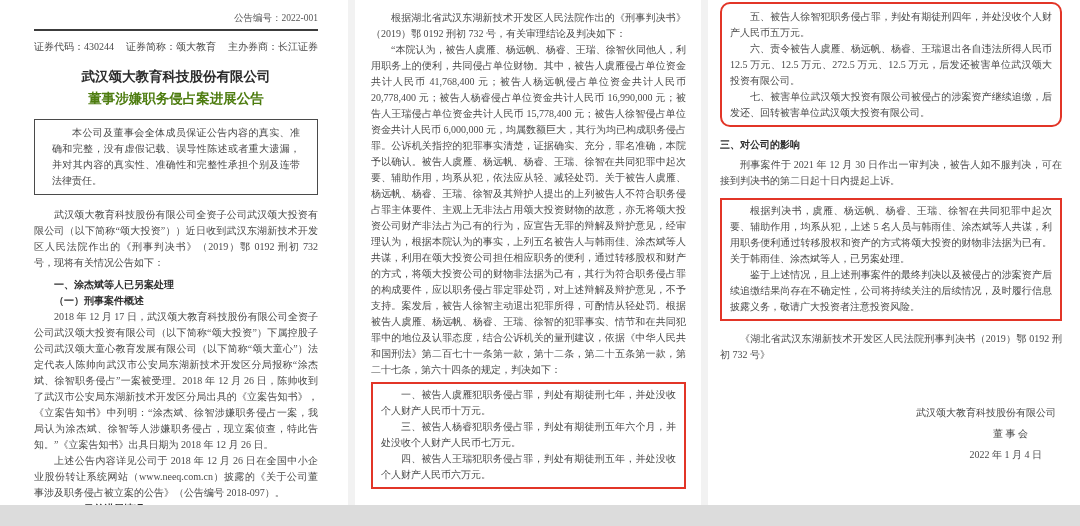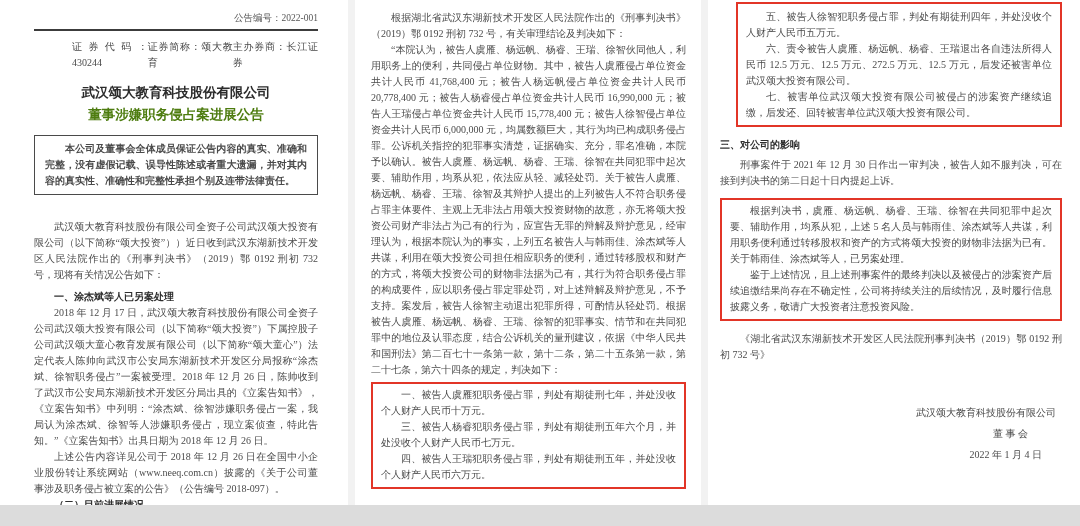--- a/index.html
+++ b/index.html
@@ -25,38 +25,37 @@
     text-align:justify;
   }
   .page-left{width:348px;padding:8px 30px 0 34px;}
   .page-mid{width:346px;padding:10px 15px 0 16px;}
   .page-right{flex:1;padding:2px 18px 0 12px;}
   p{margin:0;}
   .indent{text-indent:2em;}
   .bold{font-weight:bold;color:#2e2e2e;text-indent:2em;}
   .ann-no{text-align:right;font-size:9.5px;color:#555;padding:2px 0 3px 0;}
   .top-rule{border:none;border-top:2px solid #3c3c3c;margin:0 0 8px 0;}
-  .meta-row{display:flex;justify-content:space-between;font-size:10px;margin-bottom:14px;color:#4a4a4a;margin-left:38px;}
+  .meta-row{display:flex;justify-content:space-between;font-size:10px;margin-bottom:14px;color:#4a4a4a;}
   .title1{text-align:center;font-weight:bold;font-size:13.5px;color:#2b2b2b;margin:2px 0 6px 0;text-indent:0;}
   .title2{text-align:center;font-weight:bold;font-size:13.5px;color:#4d7c0f;margin:0 0 12px 0;text-indent:0;}
   .disclaimer-box{
     border:1.5px solid #4a4a4a;
-    padding:5px 10px;
-    margin-bottom:24px;
-    font-weight:bold;
+    padding:5px 17px;
+    margin-bottom:12px;
   }
   .disclaimer-box p{text-indent:2em;}
   .red-box{
     border:2.5px solid #e23527;
     padding:3px 8px 4px 8px;
     margin:2px 0 6px 0;
   }
   .red-box p{text-indent:2em;}
   .mid-redbox{margin-top:4px;}
-  .right-redbox-top{margin:0 0 10px 16px;padding-top:5px;}
+  .right-redbox-top{margin:0 0 10px 0;padding-top:5px;border-radius:10px;}
   .right-redbox-mid{margin:9px 0 10px 0;}
   .sp{margin-bottom:6px;}
   .sig-block{margin-top:42px;text-align:right;padding-right:6px;color:#4a4a4a;}
   .sig-block p{text-indent:0;margin-bottom:5px;text-align:right;}
   .sig-board{padding-right:28px;}
   .sig-date{padding-right:14px;}
   .h-mid{margin:10px 0 4px 0;text-indent:0;}
 </style>
 </head>
 <body>
@@ -71,20 +70,21 @@
       <span>证券简称：颂大教育</span>
       <span>主办券商：长江证券</span>
     </div>
     <p class="title1">武汉颂大教育科技股份有限公司</p>
     <p class="title2">董事涉嫌职务侵占案进展公告</p>
     <div class="disclaimer-box">
       <p>本公司及董事会全体成员保证公告内容的真实、准确和完整，没有虚假记载、误导性陈述或者重大遗漏，并对其内容的真实性、准确性和完整性承担个别及连带法律责任。</p>
     </div>
     <p class="indent sp">武汉颂大教育科技股份有限公司全资子公司武汉颂大投资有限公司（以下简称“颂大投资”））近日收到武汉东湖新技术开发区人民法院作出的《刑事判决书》（2019）鄂 0192 刑初 732 号，现将有关情况公告如下：</p>
     <p class="bold">一、涂杰斌等人已另案处理</p>
+    <p class="bold">（一）刑事案件概述</p>
     <p class="indent">2018 年 12 月 17 日，武汉颂大教育科技股份有限公司全资子公司武汉颂大投资有限公司（以下简称“颂大投资”）下属控股子公司武汉颂大童心教育发展有限公司（以下简称“颂大童心”）法定代表人陈帅向武汉市公安局东湖新技术开发区分局报称“涂杰斌、徐智职务侵占”一案被受理。2018 年 12 月 26 日，陈帅收到了武汉市公安局东湖新技术开发区分局出具的《立案告知书》，《立案告知书》中列明：“涂杰斌、徐智涉嫌职务侵占一案，我局认为涂杰斌、徐智等人涉嫌职务侵占，现立案侦查，特此告知。”《立案告知书》出具日期为 2018 年 12 月 26 日。</p>
     <p class="indent">上述公告内容详见公司于 2018 年 12 月 26 日在全国中小企业股份转让系统网站（www.neeq.com.cn）披露的《关于公司董事涉及职务侵占被立案的公告》（公告编号 2018-097）。</p>
     <p class="bold">（二）目前进展情况</p>
     <p class="indent">颂大投资于近日收到湖北省武汉东湖新技术开发区人民法院刑事判决书（2019）鄂 0192 刑初 732 号，该判决涉及人员包括虞雁、杨远帆、杨睿、王瑞、徐智，未涉及公司原董事涂杰斌，涂杰斌等人已另案处理。</p>
 
   </div>
 
   <div class="page page-mid">
     <p class="indent">根据湖北省武汉东湖新技术开发区人民法院作出的《刑事判决书》（2019）鄂 0192 刑初 732 号，有关审理结论及判决如下：</p>
     <p class="indent">“本院认为，被告人虞雁、杨远帆、杨睿、王瑞、徐智伙同他人，利用职务上的便利，共同侵占单位财物。其中，被告人虞雁侵占单位资金共计人民币 41,768,400 元；被告人杨远帆侵占单位资金共计人民币 20,778,400 元；被告人杨睿侵占单位资金共计人民币 16,990,000 元；被告人王瑞侵占单位资金共计人民币 15,778,400 元；被告人徐智侵占单位资金共计人民币 6,000,000 元，均属数额巨大，其行为均已构成职务侵占罪。公诉机关指控的犯罪事实清楚，证据确实、充分，罪名准确，本院予以确认。被告人虞雁、杨远帆、杨睿、王瑞、徐智在共同犯罪中起次要、辅助作用，均系从犯，依法应从轻、减轻处罚。关于被告人虞雁、杨远帆、杨睿、王瑞、徐智及其辩护人提出的上列被告人不符合职务侵占罪主体要件、主观上无非法占用颂大投资财物的故意，亦无将颂大投资公司财产非法占为己有的行为，应宣告无罪的辩解及辩护意见，经审理认为，根据本院认为的事实，上列五名被告人与韩雨佳、涂杰斌等人共谋，利用在颂大投资公司担任相应职务的便利，通过转移股权和财产的方式，将颂大投资公司的财物非法据为己有，其行为符合职务侵占罪的构成要件，应以职务侵占罪定罪处罚，对上述辩解及辩护意见，不予支持。案发后，被告人徐智主动退出犯罪所得，可酌情从轻处罚。根据被告人虞雁、杨远帆、杨睿、王瑞、徐智的犯罪事实、情节和在共同犯罪中的地位及认罪态度，结合公诉机关的量刑建议，依据《中华人民共和国刑法》第二百七十一条第一款，第十二条，第二十五条第一款，第二十七条，第六十四条的规定，判决如下：</p>

